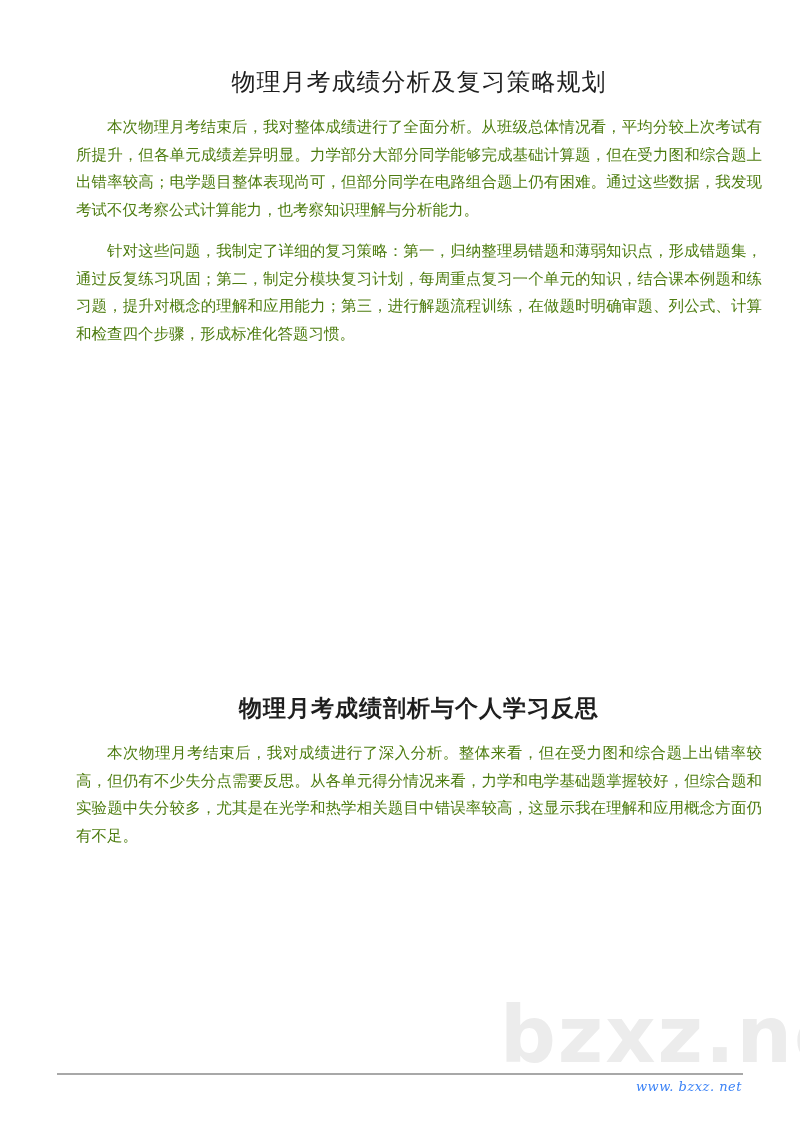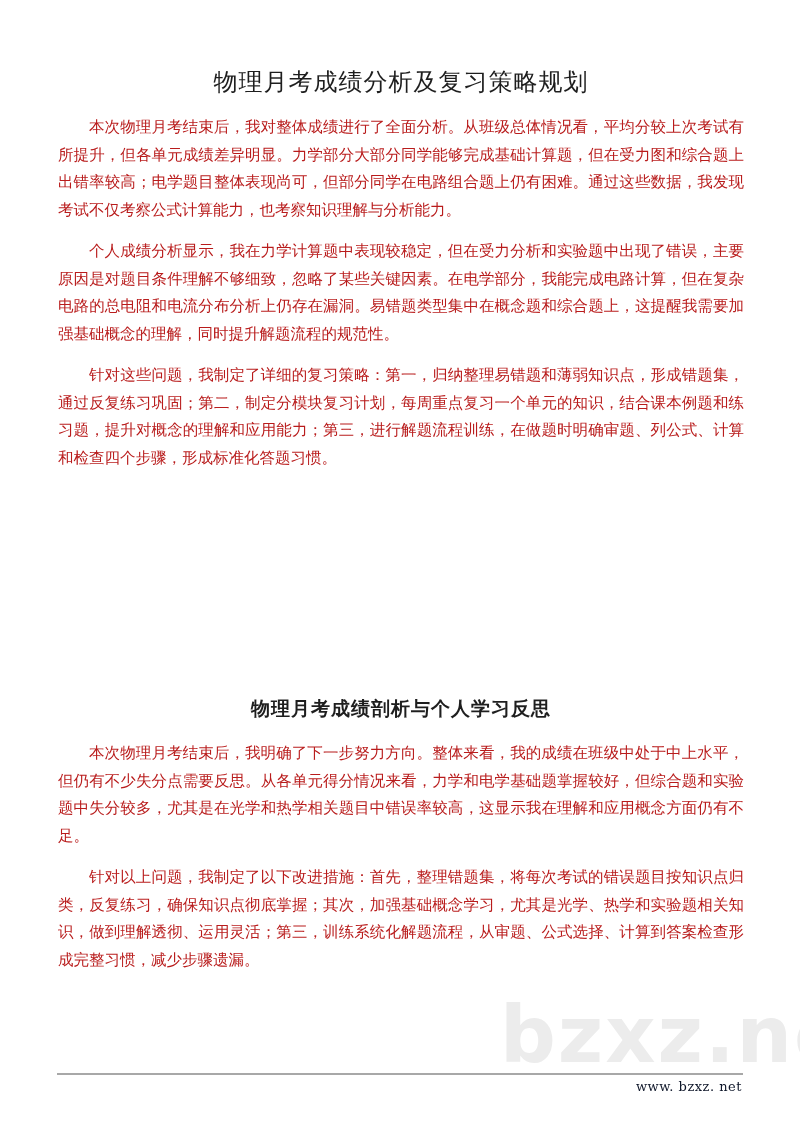--- a/index.html
+++ b/index.html
@@ -16,46 +16,46 @@
       color: #222222;
     }
     .page {
       position: absolute;
       left: 0; top: 0;
       width: 800px;
       height: 1131px;
     }
     .section {
       position: absolute;
-      left: 58px;
+      left: 76px;
       width: 686px;
     }
     .section-1 { top: 62px; }
     .section-2 { top: 688px; }
     .title {
       text-align: center;
       font-size: 24px;
       line-height: 40px;
       margin: 0 0 12px 0;
       letter-spacing: 1px;
       color: #1e1e1e;
     }
     .section-1 .title { font-weight: normal; }
     .section-2 .title {
       font-family: "DejaVu Sans", "Liberation Sans", sans-serif;
       font-weight: bold;
-      font-size: 19px;
+      font-size: 23px;
     }
     .para {
       font-size: 15.5px;
       line-height: 27.5px;
       text-indent: 2em;
       text-align: justify;
       margin: 0 0 14px 0;
-      color: #b91c1c;
+      color: #4d7c0f;
     }
     .watermark {
       position: absolute;
       left: 500px;
       top: 995px;
       font-family: "DejaVu Sans", "Liberation Sans", sans-serif;
       font-weight: bold;
       font-size: 78px;
       line-height: 80px;
       color: #ececec;
@@ -70,41 +70,40 @@
       top: 1073px;
       width: 686px;
       height: 0;
       border-top: 2px solid #a8a8a8;
     }
     .footer-site {
       position: absolute;
       right: 58px;
       top: 1079px;
       font-family: "DejaVu Serif", "Liberation Serif", serif;
+      font-style: italic;
       font-size: 13px;
-      color: #0f172a;
+      color: #3b82f6;
       letter-spacing: 0.5px;
     }
   </style>
 </head>
 <body>
 
 <div class="page">
 
   <div class="watermark">bzxz.net</div>
 
   <div class="section section-1">
     <h1 class="title">物理月考成绩分析及复习策略规划</h1>
     <p class="para">本次物理月考结束后，我对整体成绩进行了全面分析。从班级总体情况看，平均分较上次考试有所提升，但各单元成绩差异明显。力学部分大部分同学能够完成基础计算题，但在受力图和综合题上出错率较高；电学题目整体表现尚可，但部分同学在电路组合题上仍有困难。通过这些数据，我发现考试不仅考察公式计算能力，也考察知识理解与分析能力。</p>
-    <p class="para">个人成绩分析显示，我在力学计算题中表现较稳定，但在受力分析和实验题中出现了错误，主要原因是对题目条件理解不够细致，忽略了某些关键因素。在电学部分，我能完成电路计算，但在复杂电路的总电阻和电流分布分析上仍存在漏洞。易错题类型集中在概念题和综合题上，这提醒我需要加强基础概念的理解，同时提升解题流程的规范性。</p>
     <p class="para">针对这些问题，我制定了详细的复习策略：第一，归纳整理易错题和薄弱知识点，形成错题集，通过反复练习巩固；第二，制定分模块复习计划，每周重点复习一个单元的知识，结合课本例题和练习题，提升对概念的理解和应用能力；第三，进行解题流程训练，在做题时明确审题、列公式、计算和检查四个步骤，形成标准化答题习惯。</p>
   </div>
 
   <div class="section section-2">
     <h1 class="title">物理月考成绩剖析与个人学习反思</h1>
-    <p class="para">本次物理月考结束后，我明确了下一步努力方向。整体来看，我的成绩在班级中处于中上水平，但仍有不少失分点需要反思。从各单元得分情况来看，力学和电学基础题掌握较好，但综合题和实验题中失分较多，尤其是在光学和热学相关题目中错误率较高，这显示我在理解和应用概念方面仍有不足。</p>
-    <p class="para">针对以上问题，我制定了以下改进措施：首先，整理错题集，将每次考试的错误题目按知识点归类，反复练习，确保知识点彻底掌握；其次，加强基础概念学习，尤其是光学、热学和实验题相关知识，做到理解透彻、运用灵活；第三，训练系统化解题流程，从审题、公式选择、计算到答案检查形成完整习惯，减少步骤遗漏。</p>
+    <p class="para">本次物理月考结束后，我对成绩进行了深入分析。整体来看，但在受力图和综合题上出错率较高，但仍有不少失分点需要反思。从各单元得分情况来看，力学和电学基础题掌握较好，但综合题和实验题中失分较多，尤其是在光学和热学相关题目中错误率较高，这显示我在理解和应用概念方面仍有不足。</p>
   </div>
 
   <div class="footer-rule"></div>
   <div class="footer-site">www. bzxz. net</div>
 
 </div>
 
 </body></html>

